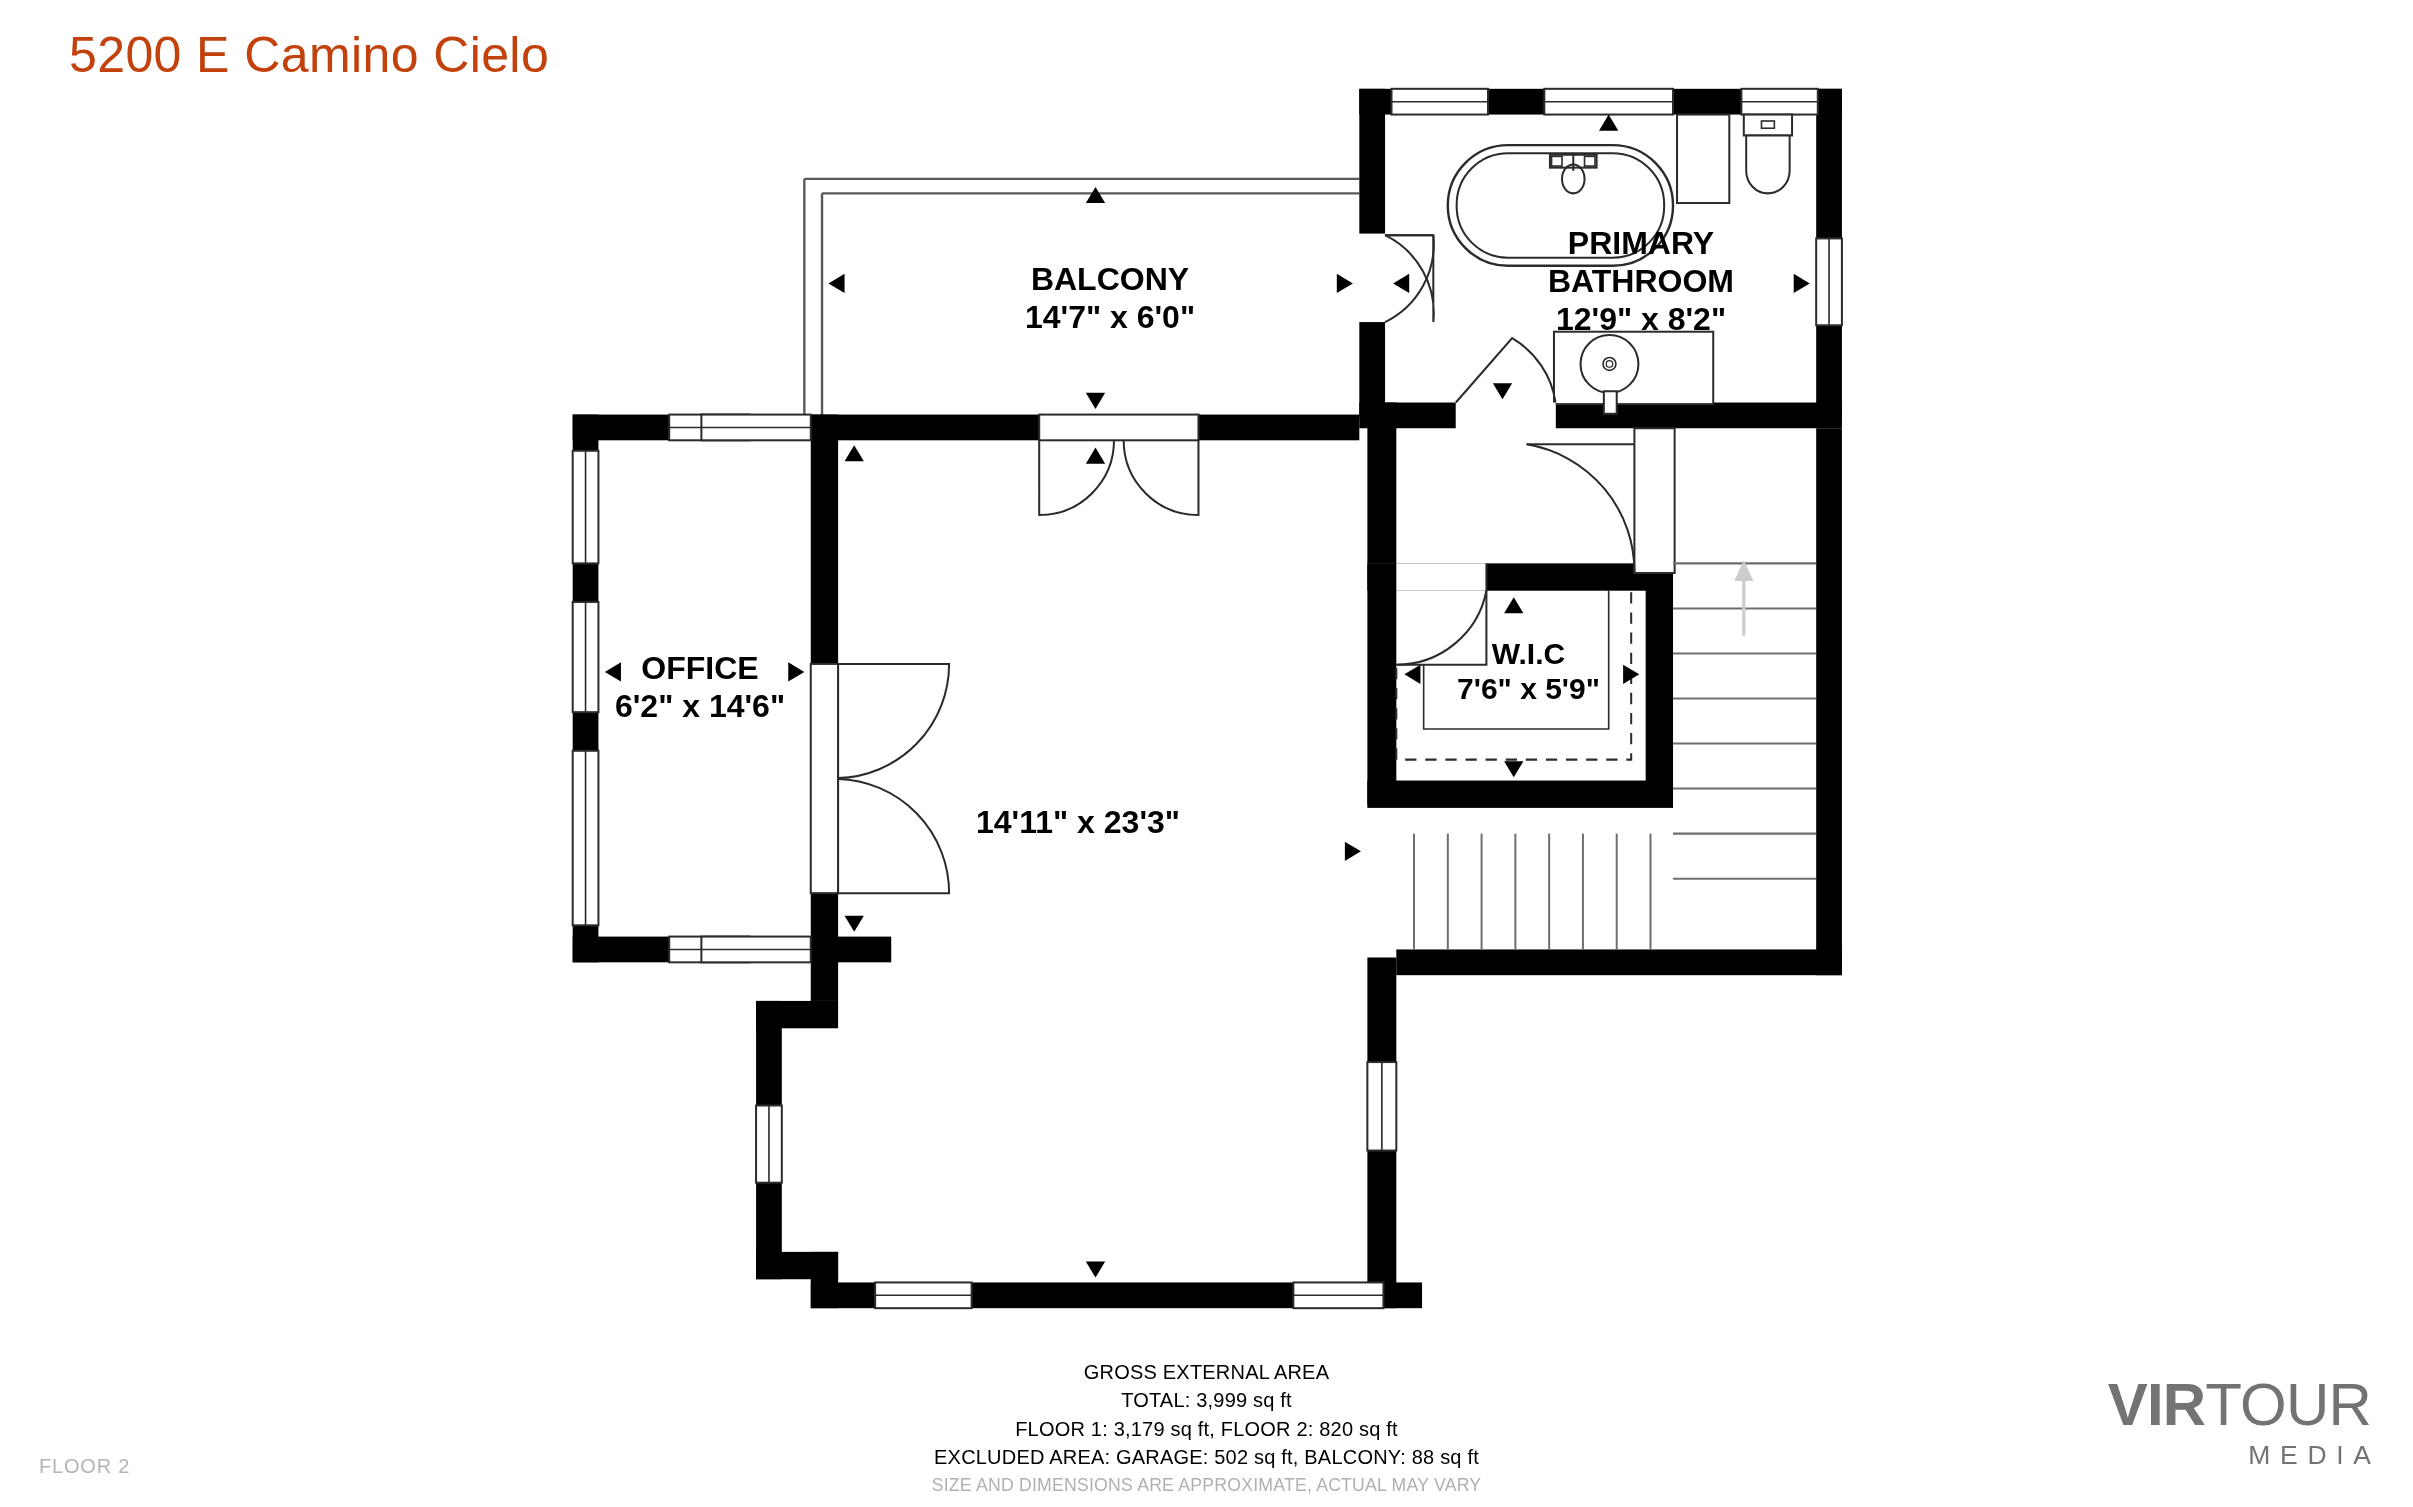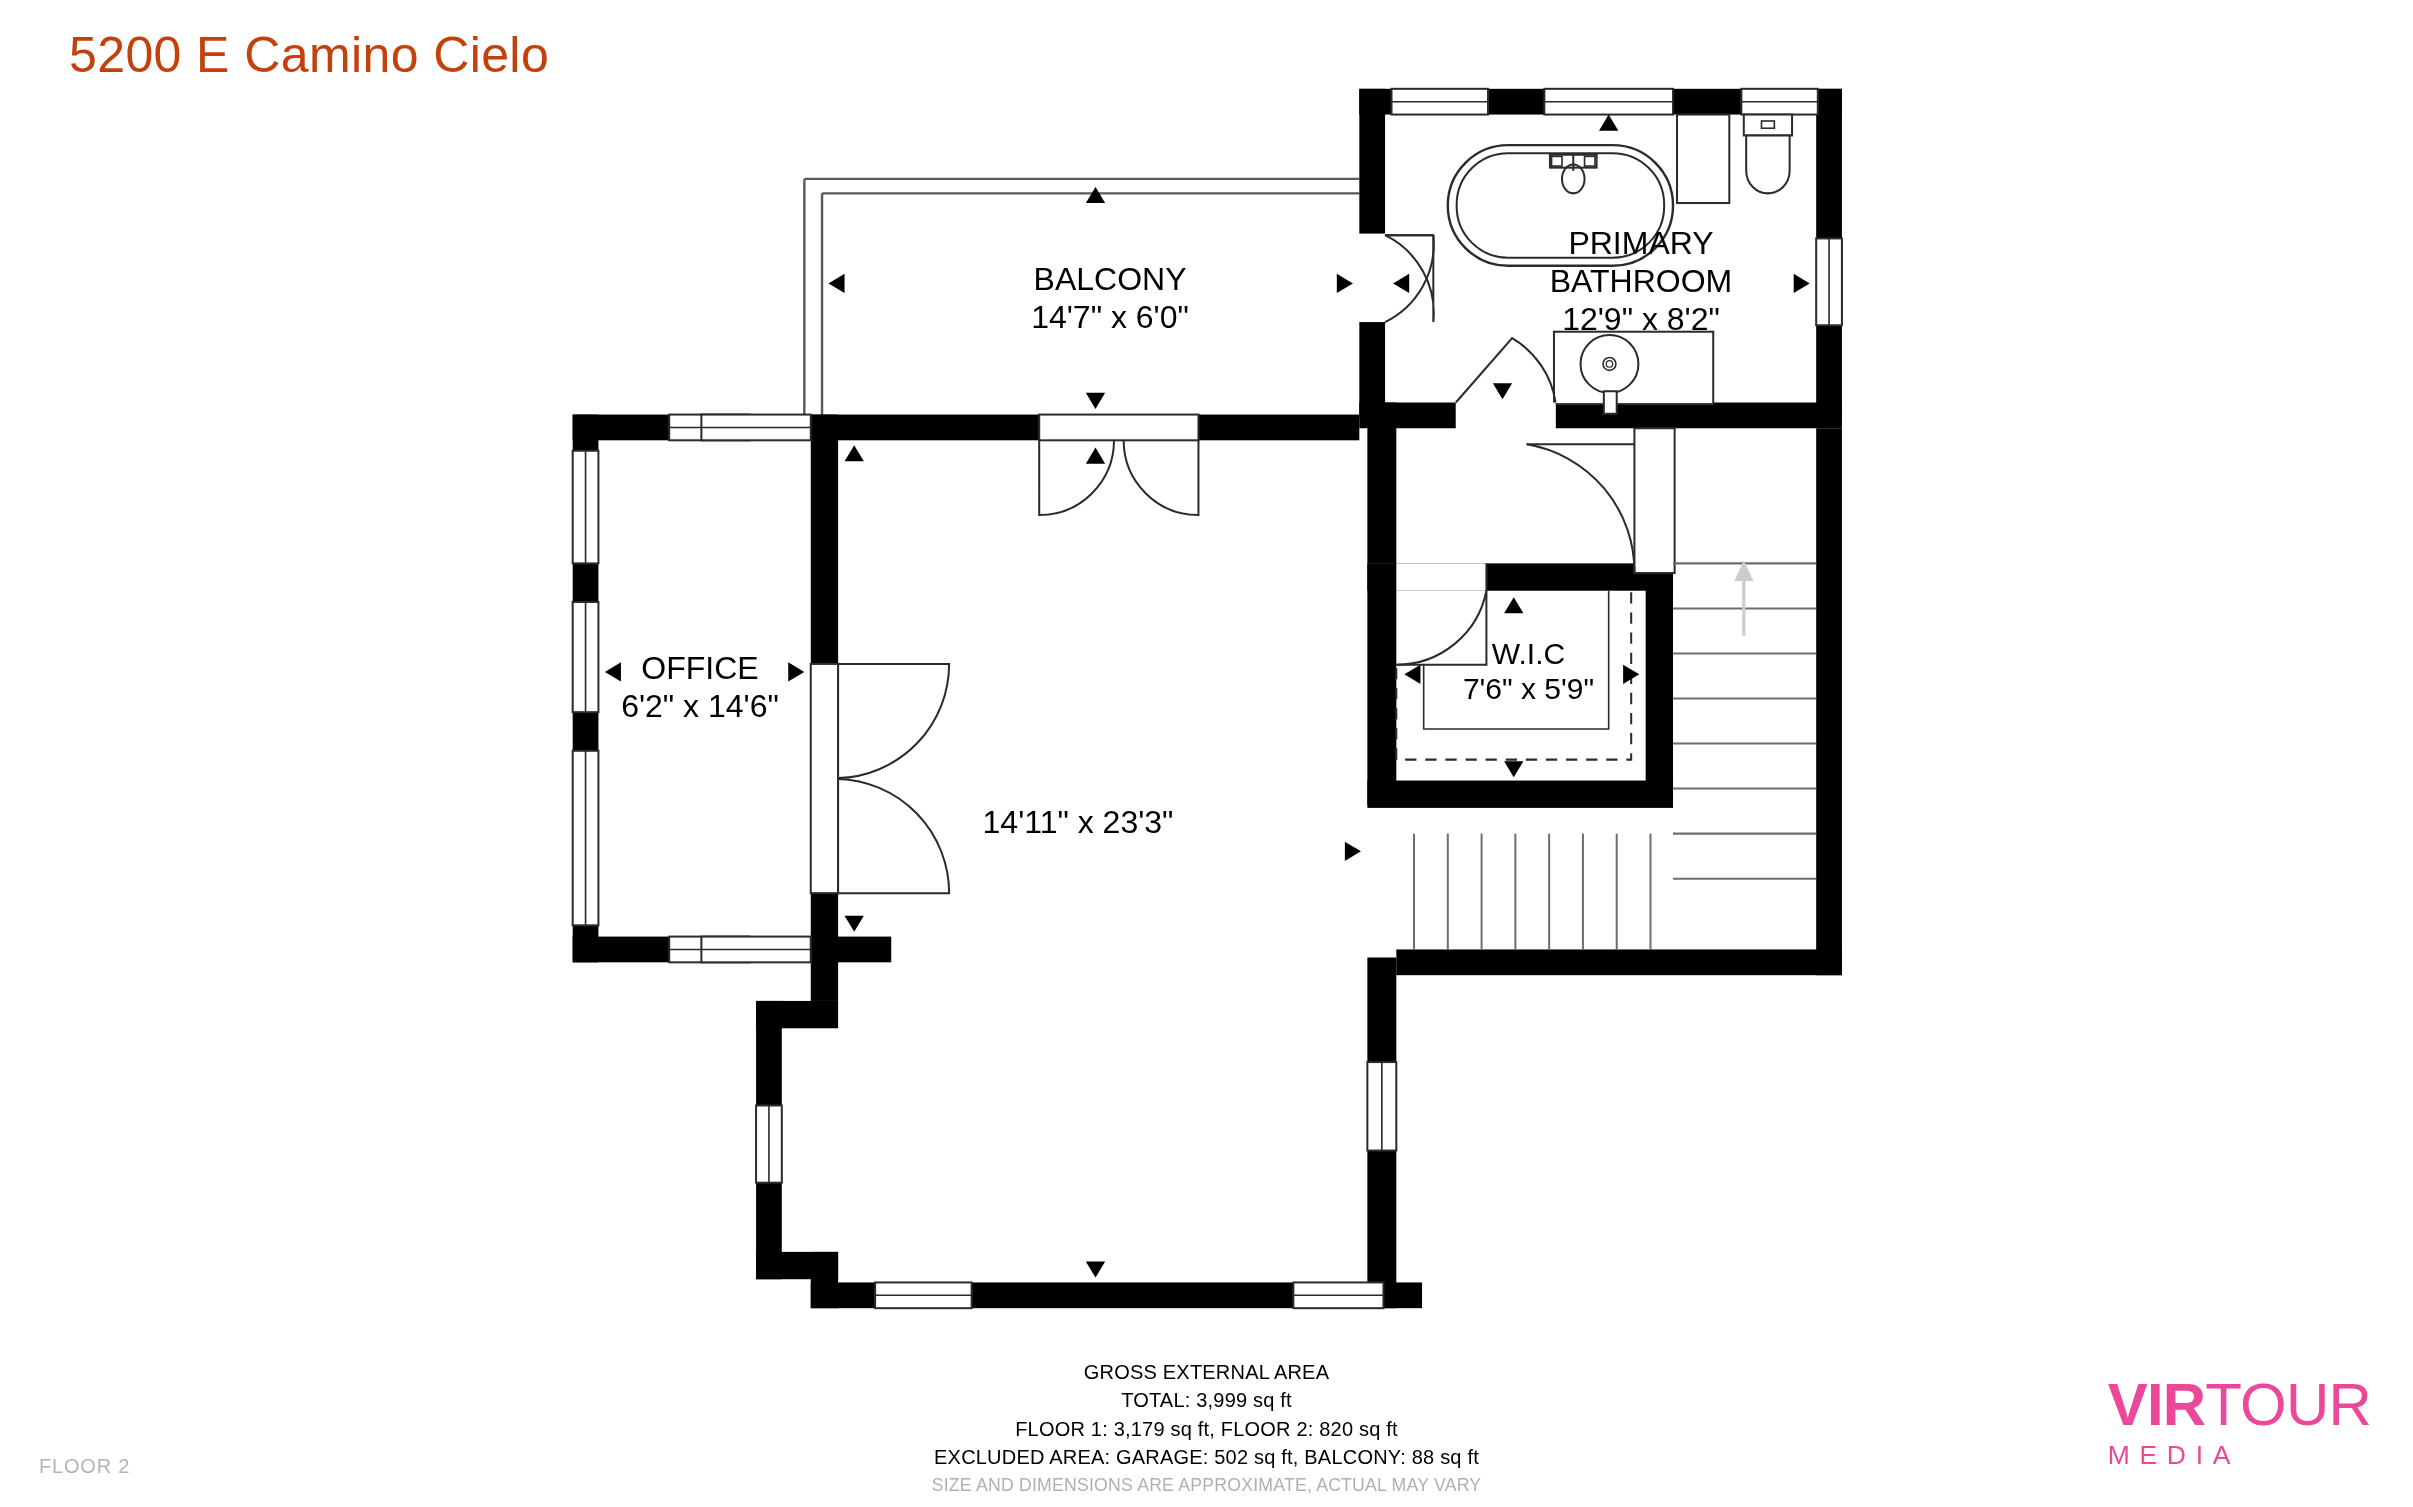--- a/index.html
+++ b/index.html
@@ -28,21 +28,21 @@
     position: absolute;
     left: 0;
     top: 0;
     width: 2413px;
     height: 1508px;
   }
   .room-label {
     position: absolute;
     text-align: center;
     color: #000000;
-    font-weight: 400;
+    font-weight: 700;
     line-height: 1.18;
     white-space: nowrap;
   }
   .room-label .rl-name { display: block; }
   .room-label .rl-dims { display: block; }
   #label-balcony { left: 901px; top: 261px; width: 418px; font-size: 32px; }
   #label-bathroom { left: 1464px; top: 225px; width: 354px; font-size: 32px; }
   #label-office { left: 563px; top: 650px; width: 274px; font-size: 32px; }
   #label-bedroom { left: 877px; top: 804px; width: 402px; font-size: 32px; }
   #label-wic { left: 1416px; top: 636px; width: 225px; font-size: 30px; }
@@ -73,21 +73,22 @@
     left: 39px;
     top: 1455px;
     font-size: 20px;
     color: #b4b4b4;
     letter-spacing: 0.8px;
   }
   #logo {
     position: absolute;
     right: 42px;
     top: 1376px;
-    color: #ec4899;
+    text-align: right;
+    color: #737373;
     user-select: none;
   }
   #logo .logo-top {
     display: block;
     font-size: 60px;
     line-height: 0.98;
     letter-spacing: -0.8px;
     white-space: nowrap;
   }
   #logo .logo-vir { font-weight: 700; }

